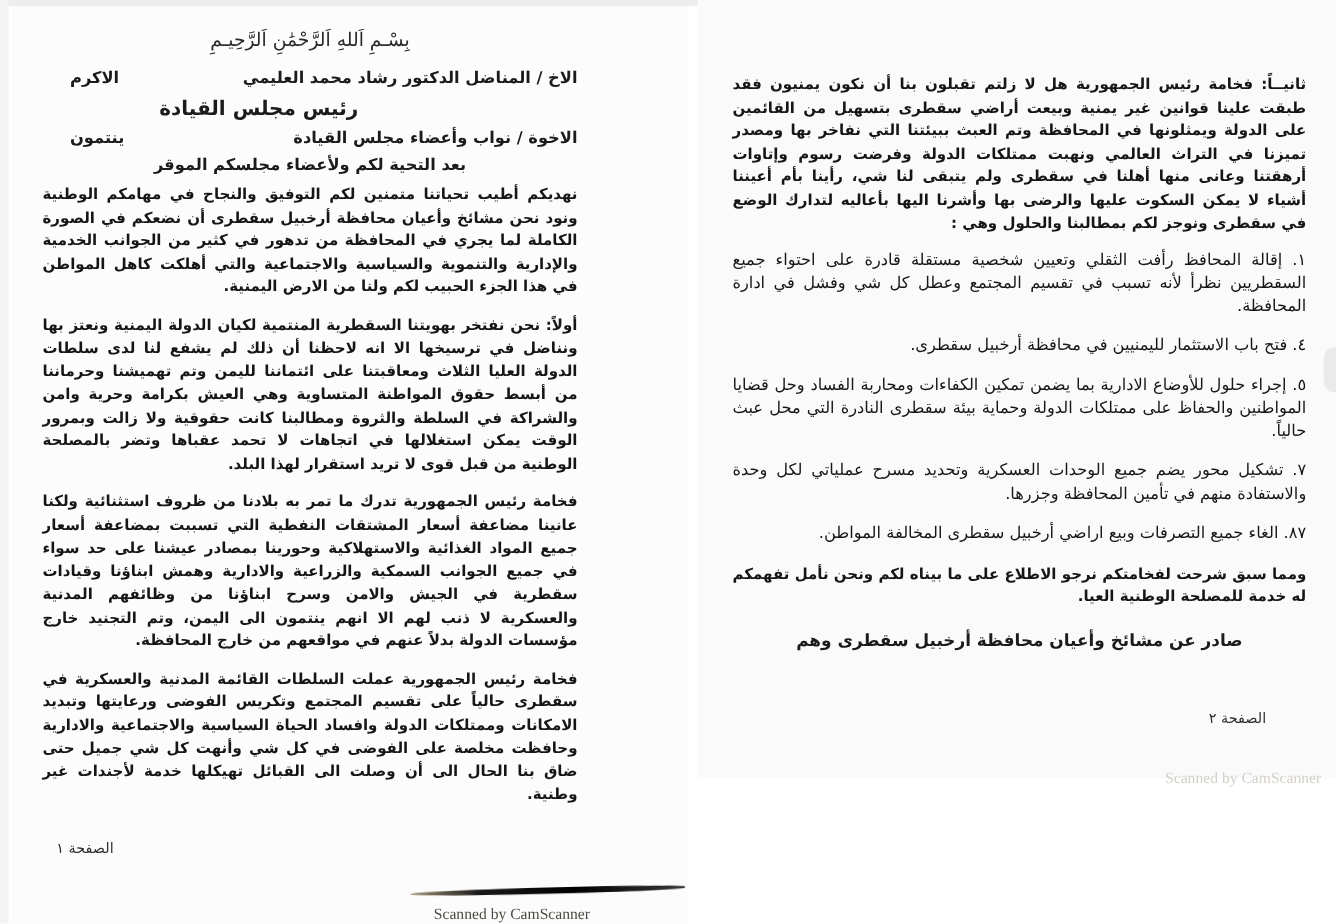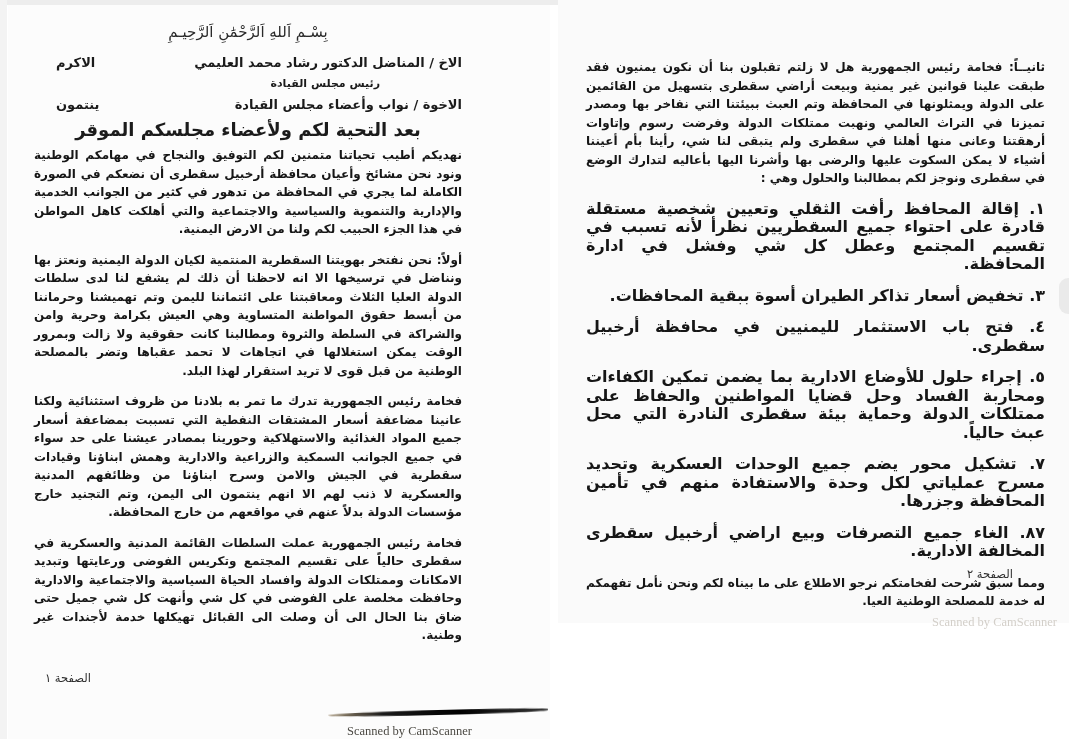--- a/index.html
+++ b/index.html
@@ -35,42 +35,43 @@
     margin:0 0 14px 0;
     font-weight:normal;
   }
   .hdr-row{
     display:flex;justify-content:space-between;align-items:baseline;
     font-weight:bold;font-size:13px;
     margin-bottom:7px;
   }
   .hdr-row .honorific{margin-left:22px;}
   .hdr-title{
-    font-weight:bold;font-size:11px;
+    font-weight:bold;font-size:16px;
     padding-right:82px;
     margin-bottom:7px;
+    text-align:center;
   }
   .salutation{
     text-align:center;
-    font-weight:bold;font-size:18px;
+    font-weight:bold;font-size:13px;
     margin:4px 0 6px 0;
   }
   .para{
     font-size:12px;
     font-weight:bold;
     line-height:18.5px;
     text-align:justify;
     text-align-last:right;
     margin:0 0 12px 0;
     color:#161616;
   }
   .para b{font-weight:bold;}
   .item{
-    font-size:16px;
-    font-weight:bold;
+    font-size:13px;
+    font-weight:normal;
     line-height:18.5px;
     text-align:justify;
     text-align-last:right;
     margin:0 0 13px 0;
     color:#161616;
   }
   .issued{
     text-align:center;
     font-weight:bold;
     font-size:13.5px;
@@ -137,25 +138,25 @@
 
     <div class="page-num">الصفحة ١</div>
     <div class="scan-shadow"></div>
     <div class="credit">Scanned by CamScanner</div>
   </div>
 
   <div class="page page2">
     <p class="para"><b>ثانيــاً:</b> <span>فخامة رئيس الجمهورية هل لا زلتم تقبلون بنا أن نكون يمنيون فقد طبقت علينا قوانين غير يمنية وبيعت أراضي سقطرى بتسهيل من القائمين على الدولة ويمثلونها في المحافظة وتم العبث ببيئتنا التي نفاخر بها ومصدر تميزنا في التراث العالمي ونهبت ممتلكات الدولة وفرضت رسوم وإتاوات أرهقتنا وعانى منها أهلنا في سقطرى ولم يتبقى لنا شي، رأينا بأم أعيننا أشياء لا يمكن السكوت عليها والرضى بها وأشرنا اليها بأعاليه لتدارك الوضع في سقطرى ونوجز لكم بمطالبنا والحلول وهي :</span></p>
 
     <p class="item"><span>١.</span> <span>إقالة المحافظ رأفت الثقلي وتعيين شخصية مستقلة قادرة على احتواء جميع السقطريين نظرأ لأنه تسبب في تقسيم المجتمع وعطل كل شي وفشل في ادارة المحافظة.</span></p>
-    <p class="item"><span>٣.</span> <span>تخفيض أسعار تذاكر الطيران أسوة ببقية المحافظات.</span></p>
     <p class="item"><span>٤.</span> <span>فتح باب الاستثمار لليمنيين في محافظة أرخبيل سقطرى.</span></p>
     <p class="item"><span>٥.</span> <span>إجراء حلول للأوضاع الادارية بما يضمن تمكين الكفاءات ومحاربة الفساد وحل قضايا المواطنين والحفاظ على ممتلكات الدولة وحماية بيئة سقطرى النادرة التي محل عبث حالياً.</span></p>
     <p class="item"><span>٧.</span> <span>تشكيل محور يضم جميع الوحدات العسكرية وتحديد مسرح عملياتي لكل وحدة والاستفادة منهم في تأمين المحافظة وجزرها.</span></p>
-    <p class="item"><span>٨٧.</span> <span>الغاء جميع التصرفات وبيع اراضي أرخبيل سقطرى المخالفة الادارية.</span></p>
+    <p class="item"><span>٨٧.</span> <span>الغاء جميع التصرفات وبيع اراضي أرخبيل سقطرى المخالفة المواطن.</span></p>
 
     <p class="para"><span>ومما سبق شرحت لفخامتكم نرجو الاطلاع على ما بيناه لكم ونحن نأمل تفهمكم له خدمة للمصلحة الوطنية العيا.</span></p>
+    <div class="issued">صادر عن مشائخ وأعيان محافظة أرخبيل سقطرى وهم</div>
 
     <div class="page-num">الصفحة ٢</div>
     <div class="page-curl"></div>
     <div class="credit">Scanned by CamScanner</div>
   </div>
 </div>
 
 </body></html>

